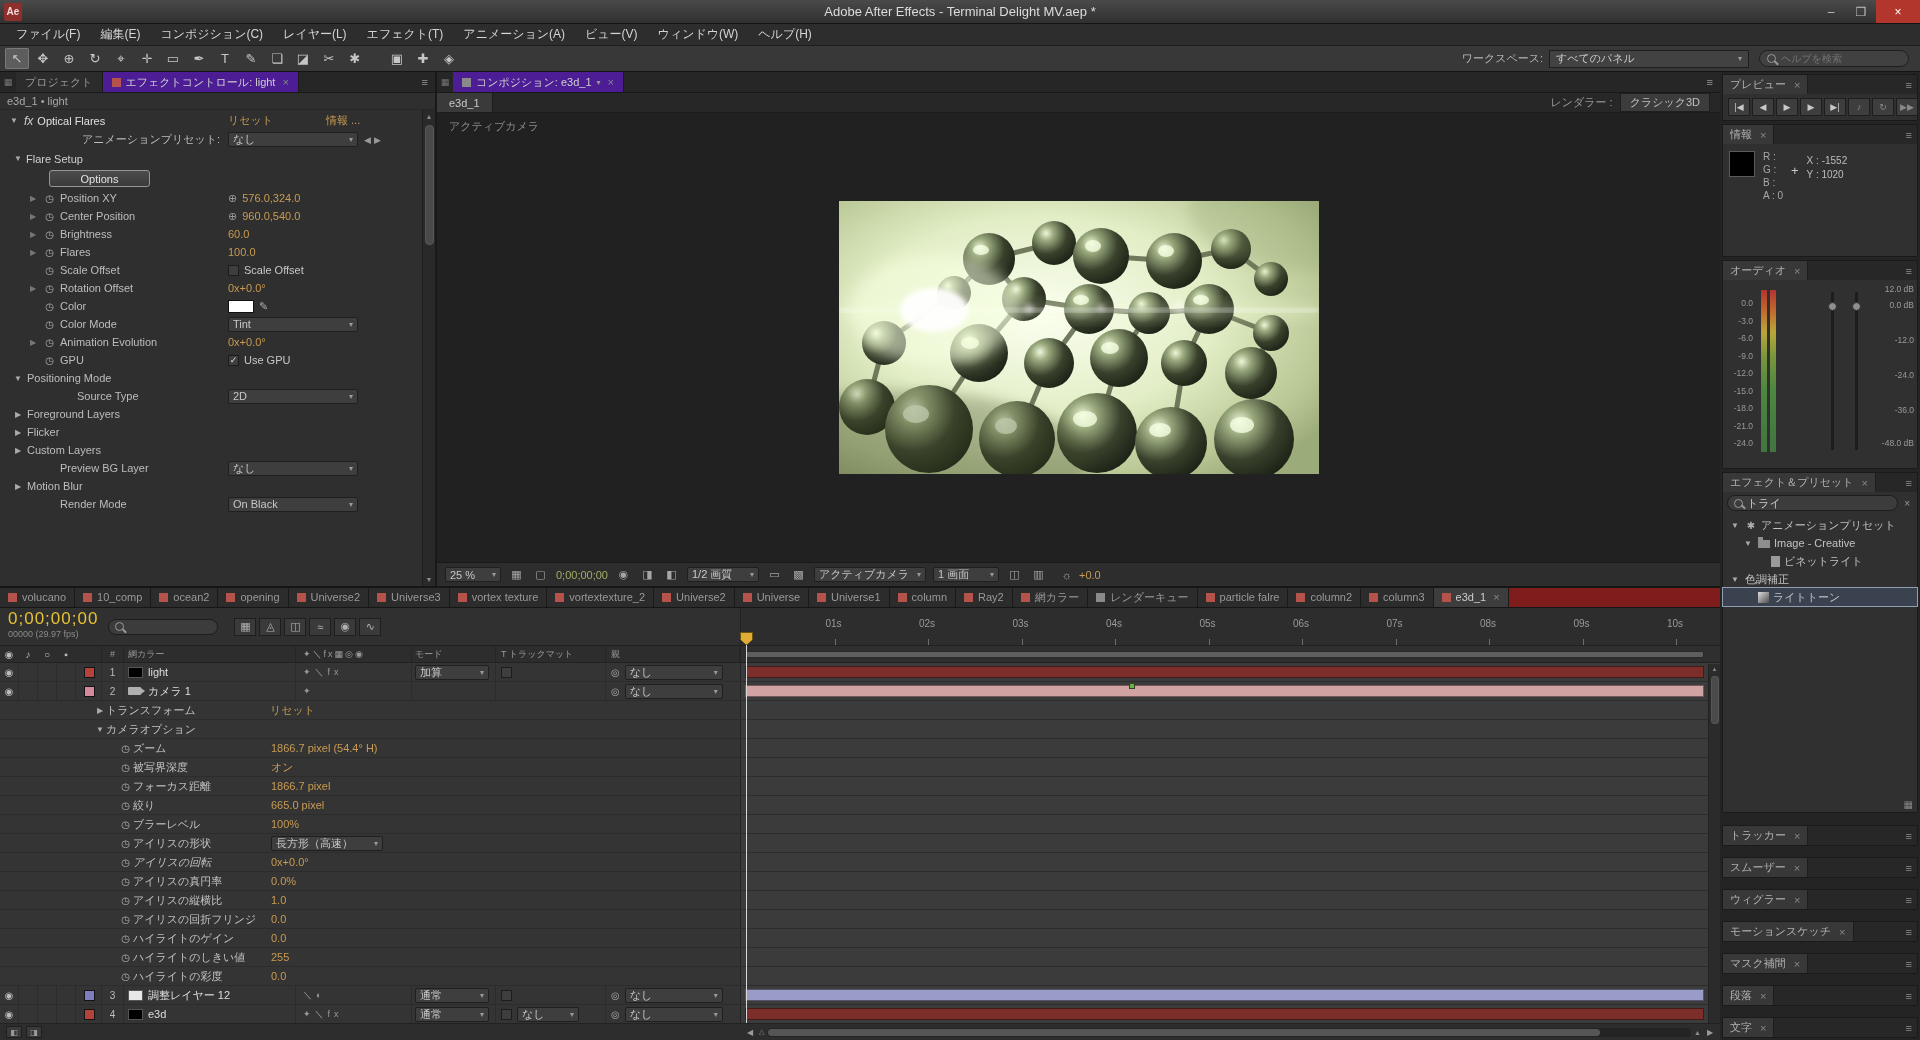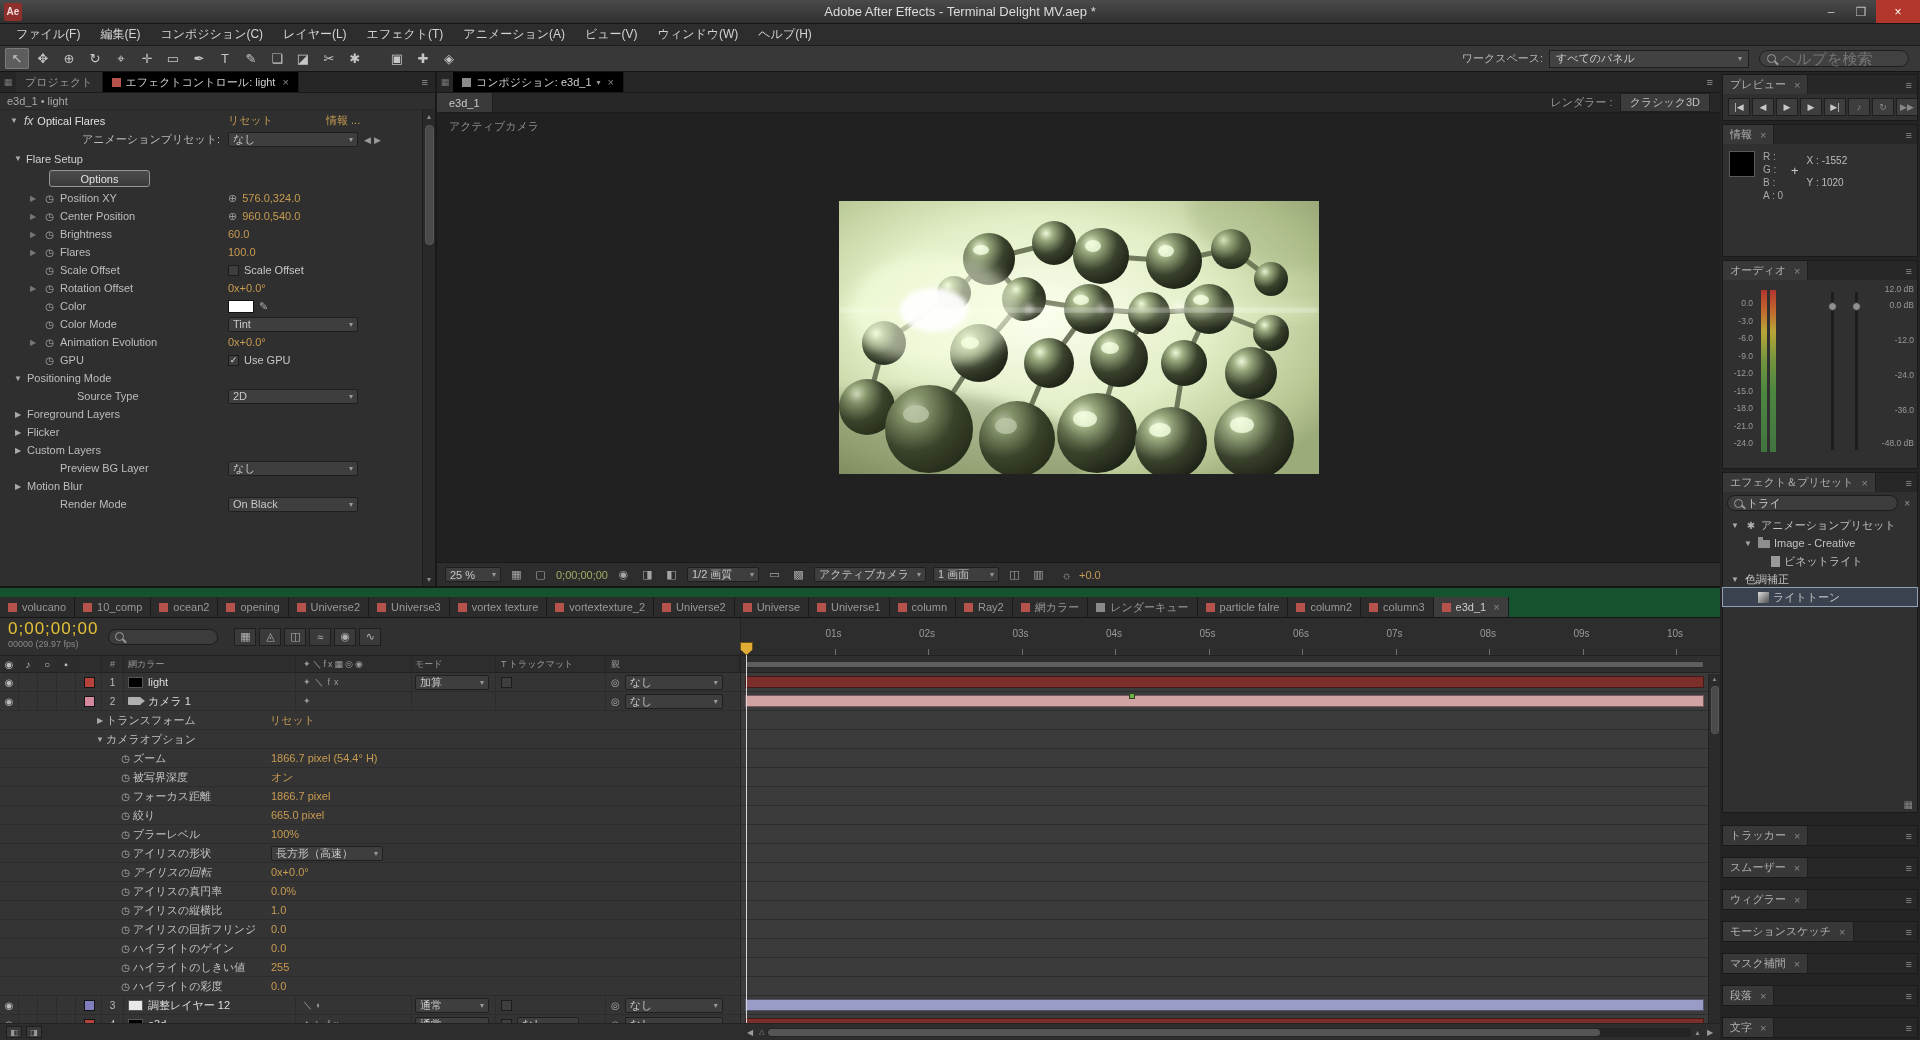--- a/index.html
+++ b/index.html
@@ -18,42 +18,42 @@
 .menu-item{padding:0 10px;color:#d4d4d4;font-size:12px}
 
 .toolbar{height:26px;flex-shrink:0;background:#383838;border-bottom:1px solid #141414;display:flex;align-items:center;padding:0 5px;gap:2px}
 .tool-btn{width:24px;height:21px;display:flex;align-items:center;justify-content:center;color:#c6c6c6;font-size:13px;border-radius:2px}
 .tool-btn.active{background:#5d5d5d;box-shadow:inset 0 0 0 1px #7a7a7a}
 .tool-gap{width:14px}
 .toolbar-right{margin-left:auto;display:flex;align-items:center;gap:10px;padding-right:6px}
 .ws-wrap{display:flex;align-items:center;gap:6px;font-size:11px;color:#b8b8b8}
 .ws-dd{width:200px;height:18px;background:#424242;border:1px solid #1e1e1e;display:flex;align-items:center;justify-content:space-between;padding:0 6px;color:#ccc}
 .searchbox{display:flex;align-items:center;gap:5px;background:#414141;border:1px solid #1e1e1e;border-radius:9px;height:17px;padding:0 7px}
-.searchbox input{background:transparent;border:none;outline:none;color:#bbb;font-size:15px;width:120px;font-family:inherit}
+.searchbox input{background:transparent;border:none;outline:none;color:#bbb;font-size:10px;width:120px;font-family:inherit}
 .mag{width:9px;height:9px;border:1.5px solid #9a9a9a;border-radius:50%;position:relative;flex-shrink:0}
 .mag::after{content:"";position:absolute;width:5px;height:1.5px;background:#9a9a9a;right:-4px;bottom:-1px;transform:rotate(45deg)}
 
 .main{flex:1;display:flex;min-height:0}
 .left-stack{width:1720px;display:flex;flex-direction:column;min-height:0}
 .top-row{height:514px;display:flex;flex-shrink:0}
 
 .dd{height:15px;background:#3e3e3e;border:1px solid #1f1f1f;border-radius:2px;display:flex;align-items:center;justify-content:space-between;gap:6px;padding:0 4px;font-size:11px;color:#c8c8c8;white-space:nowrap}
 .dd-a{font-size:8px;color:#999}
 .dd-t{overflow:hidden;text-overflow:ellipsis;white-space:nowrap}
 .cb{width:11px;height:11px;background:#3e3e3e;border:1px solid #1c1c1c;display:inline-flex;align-items:center;justify-content:center;font-size:9px;color:#e0e0e0;flex-shrink:0}
 .orange{color:#c89b52}
 .twirl{width:12px;font-size:8px;color:#aaa;text-align:center;flex-shrink:0}
 .twirl.dim{color:#777}
 .watch{width:15px;font-size:10px;color:#a8a8a8;text-align:center;flex-shrink:0}
 
 .ec-panel{width:437px;flex-shrink:0;background:#2f2f2f;border-right:2px solid #191919;display:flex;flex-direction:column}
 .tab-row{height:21px;background:#262626;border-bottom:1px solid #191919;display:flex;align-items:flex-end;font-size:11px}
 .grip{width:16px;color:#777;font-size:9px;text-align:center;align-self:center}
 .tab{height:20px;display:flex;align-items:center;gap:5px;padding:0 9px;background:#2c2c2c;color:#979797;border-right:1px solid #1b1b1b;white-space:nowrap}
-.tab.active{background:#000000;color:#cfcfcf}
+.tab.active{background:#4c1d95;color:#cfcfcf}
 .tab-sw{width:9px;height:9px;background:#b5524b;flex-shrink:0}
 .tab-close{color:#888;font-size:11px;padding-left:2px}
 .row-menu{margin-left:auto;color:#9a9a9a;padding:0 7px;font-size:11px;align-self:center}
 .ec-context{height:17px;display:flex;align-items:center;padding:0 7px;font-size:11px;color:#a8a8a8;border-bottom:1px solid #272727}
 .ec-body{flex:1;position:relative;overflow:hidden;padding-top:1px}
 .ec-fx-row{height:19px;display:flex;align-items:center;font-size:11px}
 .ec-fx-lbl{width:228px;display:flex;align-items:center;gap:4px;padding-left:8px}
 .fx-badge{font-style:italic;color:#cfcfcf;font-size:12px}
 .fx-name{color:#e0e0e0}
 .ec-preset-row{height:19px;display:flex;align-items:center;font-size:11px}
@@ -91,21 +91,21 @@
 .rp-header{height:19px;background:#272727;display:flex;align-items:center;font-size:11px;color:#b3b3b3}
 .rp-tab{height:100%;background:#383838;display:flex;align-items:center;gap:6px;padding:0 7px;border-right:1px solid #1e1e1e;white-space:nowrap}
 .rp-menu{margin-left:auto;padding:0 5px;color:#8f8f8f}
 .transport{display:flex;gap:2px;padding:4px 5px;align-items:center}
 .tr-btn{min-width:22px;height:18px;background:#3e3e3e;border:1px solid #1e1e1e;display:flex;align-items:center;justify-content:center;font-size:9px;color:#c9c9c9;padding:0 2px}
 .tr-btn.dim{color:#8a8a8a}
 .info-body{height:112px;display:flex;padding:7px 6px;font-size:10px;gap:8px}
 .info-swatch{width:26px;height:26px;background:#000;border:1px solid #5a5a5a;flex-shrink:0}
 .info-ch{display:flex;flex-direction:column;gap:2px;color:#a8a8a8}
 .info-cross{color:#c8c8c8;font-size:13px;padding-top:12px}
-.info-xy{display:flex;flex-direction:column;gap:11px;color:#bdbdbd;padding-top:4px}
+.info-xy{display:flex;flex-direction:column;gap:3px;color:#bdbdbd;padding-top:4px}
 .audio-body{height:188px;position:relative;font-size:8.5px;color:#9a9a9a}
 .au-left{position:absolute;left:2px;top:18px;height:150px;width:28px;display:flex;flex-direction:column;justify-content:space-between;text-align:right}
 .au-meter{position:absolute;top:10px;height:162px;width:6px;background:linear-gradient(#b23530,#c2662d 12%,#b9a637 26%,#77953c 42%,#4d8740 62%,#427440)}
 .au-slider-track{position:absolute;top:12px;height:158px;width:3px;background:#1d1d1d}
 .au-knob{position:absolute;width:9px;height:9px;border-radius:50%;background:#8f8f8f;border:1px solid #2a2a2a}
 .au-right-lab{position:absolute;right:3px;white-space:nowrap}
 .presets-panel{flex:1;display:flex;flex-direction:column;min-height:0}
 .preset-search-row{height:22px;display:flex;align-items:center;padding:2px 4px;gap:3px}
 .preset-search{flex:1;display:flex;align-items:center;gap:4px;background:#3c3c3c;border:1px solid #1d1d1d;border-radius:8px;height:16px;padding:0 6px}
 .preset-search input{background:transparent;border:none;outline:none;color:#ccc;font-size:11px;width:90px;font-family:inherit}
@@ -115,21 +115,21 @@
 .tree-row.selected{outline:1px solid #8fa0b4;background:#3a4250}
 .icon-star{color:#b0b0b0;font-size:10px;width:12px;text-align:center}
 .icon-folder{width:12px;height:8px;background:#8e8e8e;position:relative;margin-top:2px;flex-shrink:0}
 .icon-folder::before{content:"";position:absolute;top:-3px;left:0;width:5px;height:3px;background:#8e8e8e}
 .icon-doc{width:9px;height:11px;background:#9a9a9a;flex-shrink:0}
 .icon-fx{width:11px;height:11px;background:linear-gradient(135deg,#dcdcdc,#4e4e4e);flex-shrink:0}
 .presets-fill{flex:1}
 .presets-foot{height:16px;display:flex;justify-content:flex-end;align-items:center;padding-right:4px;color:#8a8a8a;font-size:10px}
 .collapsed-group{display:flex;flex-direction:column;gap:11px;margin-top:9px}
 
-.comp-tabs{height:32px;flex-shrink:0;background:#14532d;border-top:2px solid #161616;border-bottom:1px solid #161616;display:flex;align-items:flex-end;overflow:hidden}
+.comp-tabs{height:22px;flex-shrink:0;background:#7f1d1d;border-top:2px solid #161616;border-bottom:1px solid #161616;display:flex;align-items:flex-end;overflow:hidden}
 .ctab{height:20px;display:flex;align-items:center;gap:5px;padding:0 8px;background:#2c2c2c;color:#999;font-size:11px;border-right:1px solid #1a1a1a;white-space:nowrap}
 .ctab.active{background:#3d3d3d;color:#cdcdcd}
 .ctab-sw{width:9px;height:9px;background:#b5524b;flex-shrink:0}
 .ctab-sw.gray{background:#8a8a8a}
 
 .timeline{flex:1;display:flex;flex-direction:column;background:#333;position:relative;min-height:0}
 .tl-top{height:38px;flex-shrink:0;display:flex;border-bottom:1px solid #202020}
 .tl-top-left{width:740px;flex-shrink:0;background:#303030;display:flex;align-items:center;gap:10px;padding:0 8px}
 .tl-timecode{color:#e6c235;font-size:17px;letter-spacing:1px}
 .tl-frames{font-size:9px;color:#8a8a8a;align-self:flex-end;padding-bottom:5px}

